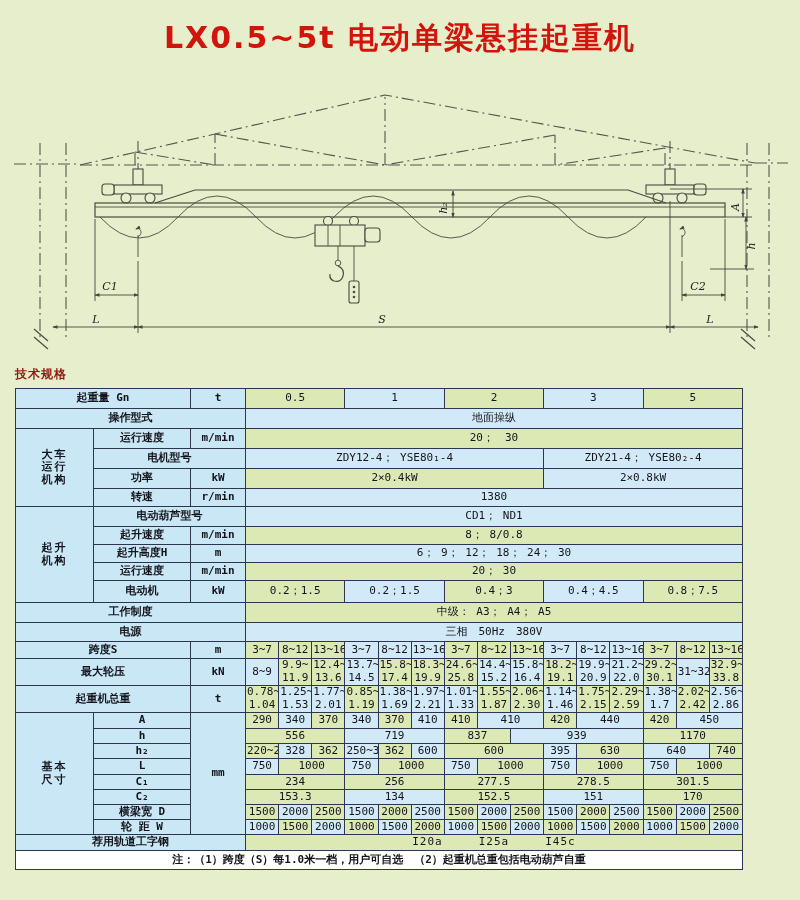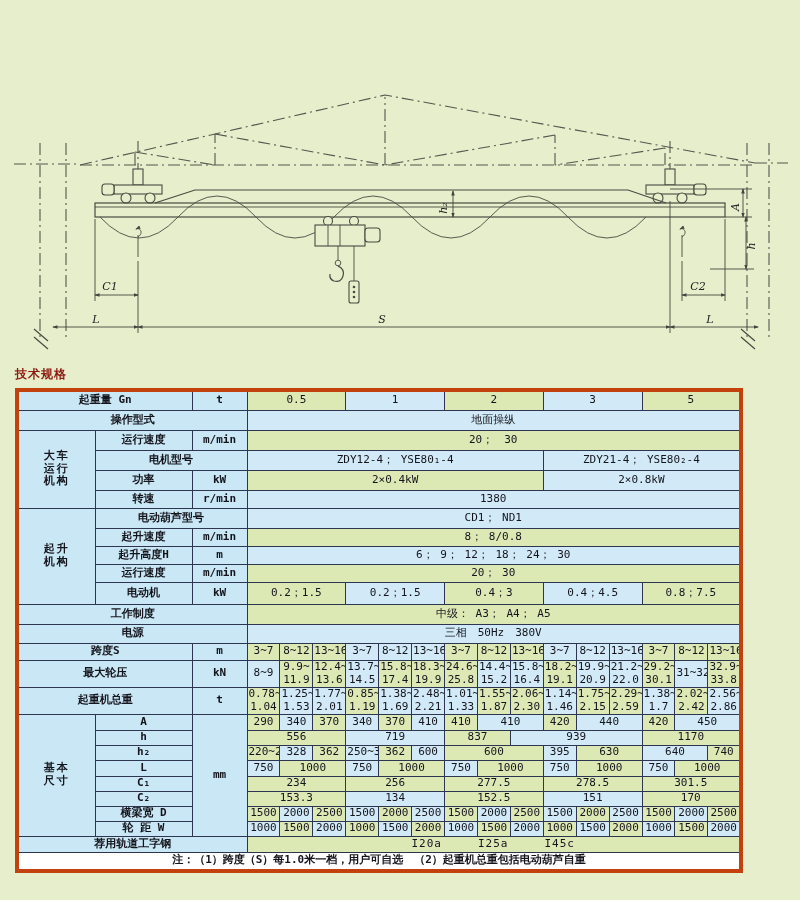--- a/index.html
+++ b/index.html
@@ -22,21 +22,21 @@
   .fil{fill:#e6eecb;stroke:#4a4a42;stroke-width:1.1;}
   .dim{stroke:#45453f;stroke-width:0.9;fill:none;}
   .dtxt{font:italic 11px "DejaVu Serif",serif;fill:#222;text-anchor:middle;}
   h2.spec{
     margin:0;position:absolute;left:15px;top:366px;
     font-size:12px;font-weight:bold;color:#8e1a12;letter-spacing:1px;
   }
   table.spec-table{
     position:absolute;left:15px;top:388px;width:728px;
     table-layout:fixed;border-collapse:collapse;
-    border:4px solid #c2410c;
+    border:1px solid #c2410c;
     font-family:"DejaVu Sans Mono","DejaVu Sans",sans-serif;
   }
   table.spec-table td{
     border:1px solid #2e3550;text-align:center;vertical-align:middle;
     font-size:11px;line-height:1.15;color:#14141c;padding:0 1px;
     white-space:pre-line;overflow:hidden;
   }
   td.k-lbl,td.k-unit{background:#c9e7f5;font-weight:bold;font-size:11px;}
   td.k-unit{font-weight:bold;font-size:10.5px;}
   td.k-grp{background:#c9e7f5;font-weight:bold;font-size:11.5px;line-height:1.35;letter-spacing:2px;}
@@ -46,20 +46,21 @@
   td.sm{font-size:10px;line-height:1.2;}
   td.ibeam{text-align:left;padding-left:88px;letter-spacing:1px;}
   td.note{text-align:left;padding-left:18px;font-size:11.5px;font-weight:bold;}
   .col-grp{width:78px;}.col-lbl{width:97px;}.col-unit{width:55px;}
 </style>
 </head>
 <body>
 
 <div class="page">
 
+  <h1 class="title">LX0.5~5t 电动单梁悬挂起重机</h1>
 
   <div class="drawing">
     <svg width="780" height="275" viewBox="0 0 780 275">
       <defs>
         <marker id="ar" markerWidth="8" markerHeight="6" refX="5" refY="2" orient="auto-start-reverse">
           <path d="M0,0 L6,2 L0,4 Z" fill="#45453f"></path>
         </marker>
       </defs>
 
       <g>
@@ -309,21 +310,21 @@
           <td class="k-g sm">0.78~
 1.04</td>
           <td class="k-b sm">1.25~
 1.53</td>
           <td class="k-b sm">1.77~
 2.01</td>
           <td class="k-g sm">0.85~
 1.19</td>
           <td class="k-b sm">1.38~
 1.69</td>
-          <td class="k-b sm">2.48~
+          <td class="k-b sm">1.97~
 2.21</td>
           <td class="k-b sm">1.01~
 1.33</td>
           <td class="k-g sm">1.55~
 1.87</td>
           <td class="k-g sm">2.06~
 2.30</td>
           <td class="k-b sm">1.14~
 1.46</td>
           <td class="k-g sm">1.75~

